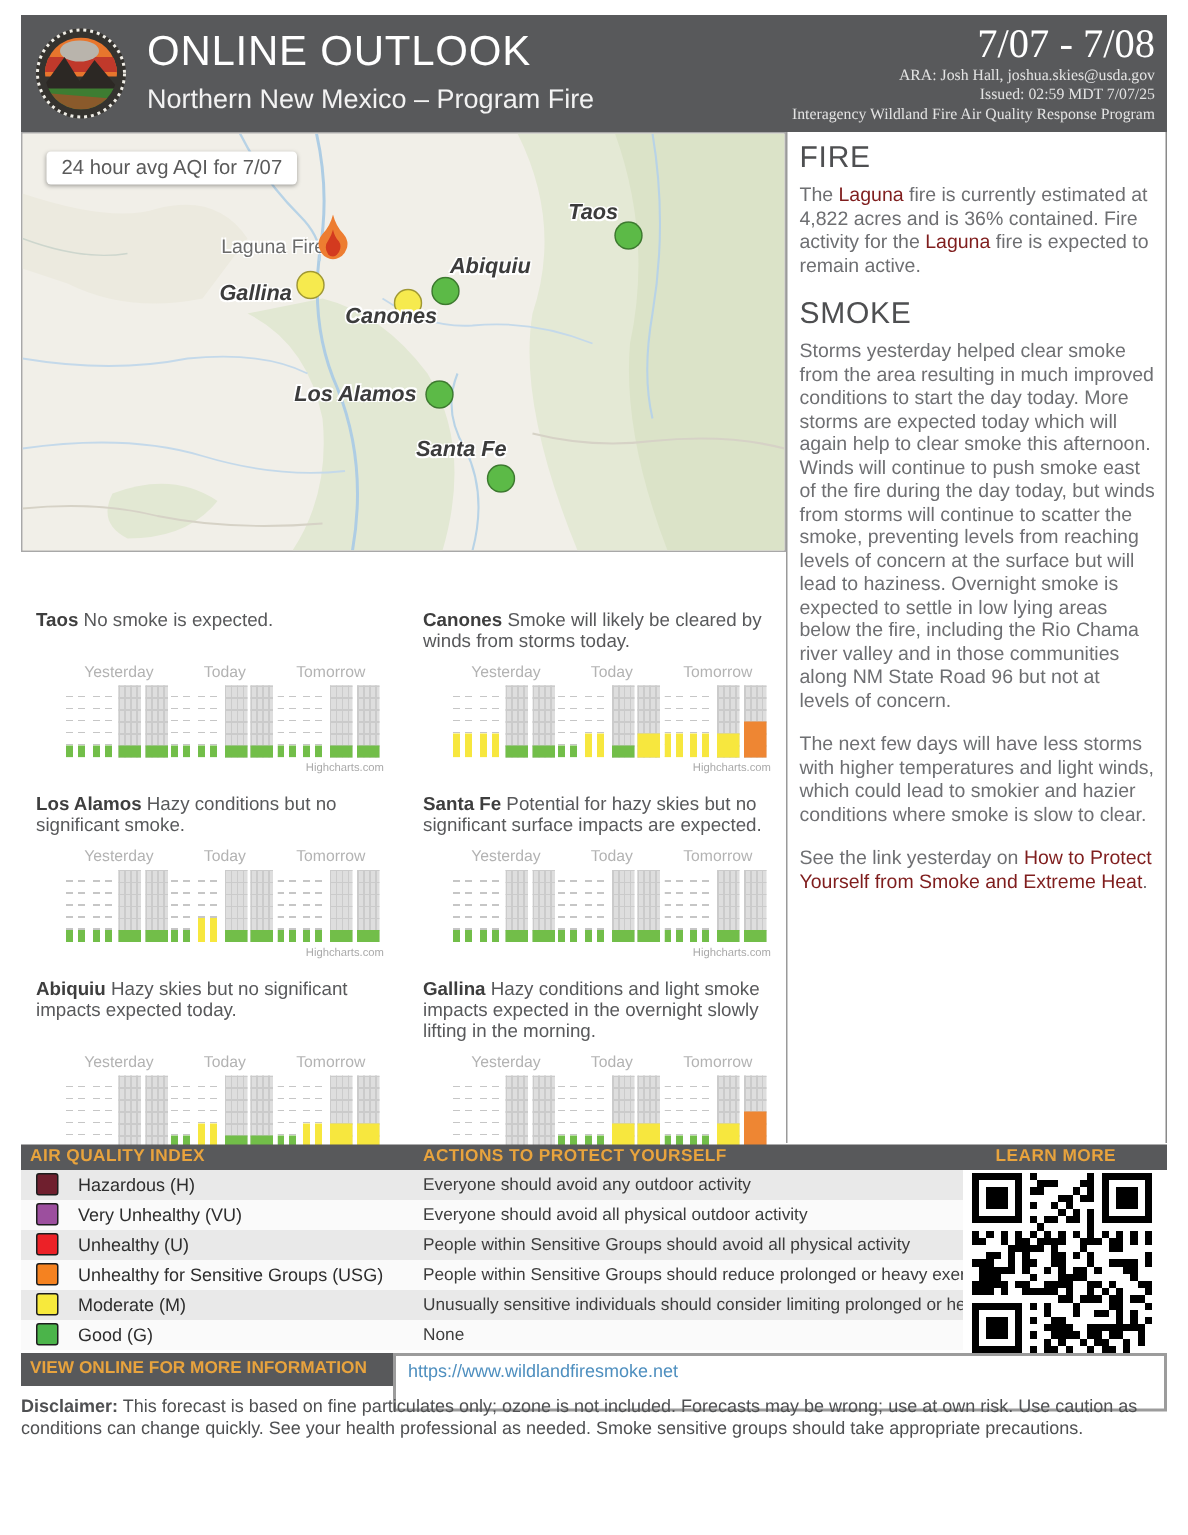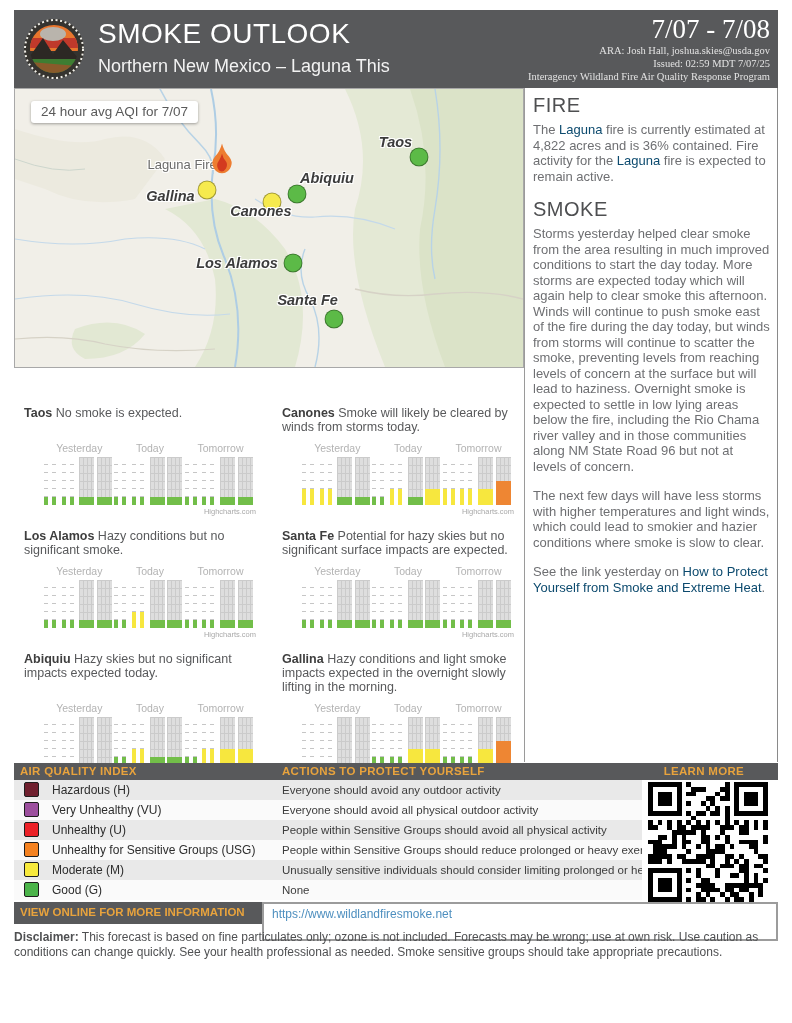--- a/index.html
+++ b/index.html
@@ -25,21 +25,21 @@
                 white-space:nowrap; text-shadow:-1px -1px 0 #fff,1px -1px 0 #fff,-1px 1px 0 #fff,1px 1px 0 #fff; }
   .fire-label { position:absolute; transform:translate(-50%,-50%); font-size:13px; color:#6b6b6b; white-space:nowrap;
                 text-shadow:-1px -1px 0 #fff,1px -1px 0 #fff,-1px 1px 0 #fff,1px 1px 0 #fff; }
   .flame { position:absolute; transform:translate(-50%,-60%); }
 
   
   .sidebar { position:absolute; left:524px; top:88px; width:254px; height:674px; background:#fff;
              border-left:1px solid #9a9a9a; border-right:1px solid #8a8a8a; padding:2px 7px 0 8px; }
   .sidebar h2 { font-size:20px; font-weight:normal; color:#4e4f51; letter-spacing:.5px; margin:4px 0 5px 0; }
   .sidebar p { font-size:13px; line-height:15.5px; color:#6e6f72; margin-bottom:14px; }
-  .link { color:#0c4a6e; cursor:pointer; }
+  .link { color:#7f1d1d; cursor:pointer; }
 
   
   .strips { position:absolute; left:14px; top:398px; width:510px; display:grid; grid-template-columns:258px 252px; grid-template-rows:123px 123px 132px; }
   .strip { position:relative; padding:8px 0 0 10px; }
   .strip .s-title { font-size:12.5px; line-height:14px; color:#58595b; padding-right:14px; }
   .strip .s-title b { color:#3e3e3e; }
   .strip .chart { margin-left:20px; margin-top:4px; width:212px; }
   .r1 .s-title, .r2 .s-title { height:32px; }
   .r3 .s-title { height:46px; }
   .daylabels { display:flex; width:212px; margin-bottom:3px; }
@@ -93,22 +93,22 @@
         <g clip-path="url(#lg)">
           <rect x="7" y="7" width="48" height="26" fill="#e8762d"></rect>
           <rect x="7" y="20" width="48" height="10" fill="#c0392b"></rect>
           <ellipse cx="30" cy="16" rx="13" ry="7" fill="#b9b4ac"></ellipse>
           <path d="M7 38 L20 20 L30 36 L40 22 L55 40 L55 45 L7 45 Z" fill="#2c2824"></path>
           <rect x="7" y="41" width="48" height="14" fill="#3e7d32"></rect>
           <path d="M7 44 L55 48 L55 55 L7 55 Z" fill="#8a5a2b"></path>
         </g>
       </svg>
     </div>
-    <div class="h-title">SMOKE OUTLOOK</div>
-    <div class="h-subtitle">Northern New Mexico – Laguna This</div>
+    <div class="h-title">ONLINE OUTLOOK</div>
+    <div class="h-subtitle">Northern New Mexico – Program Fire</div>
     <div class="h-right">
       <div class="h-date">7/07 - 7/08</div>
       <div class="h-small">ARA: Josh Hall, joshua.skies@usda.gov</div>
       <div class="h-small">Issued: 02:59 MDT 7/07/25</div>
       <div class="h-small">Interagency Wildland Fire Air Quality Response Program</div>
     </div>
   </div>
 
   <div class="map">
     <svg class="terrain" width="508" height="278" viewBox="0 0 508 278">

